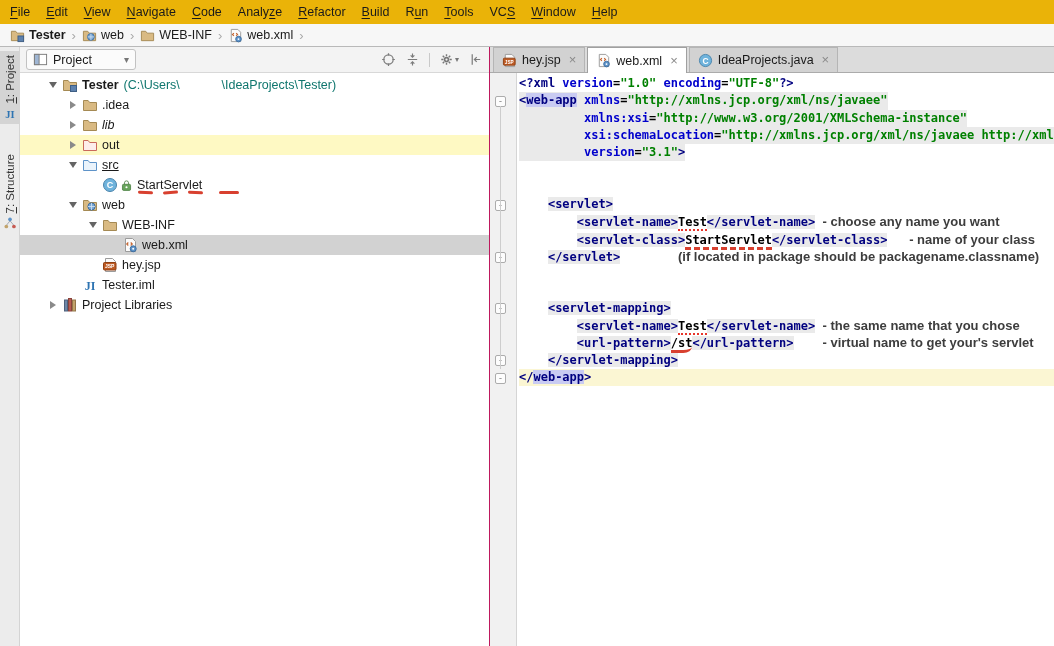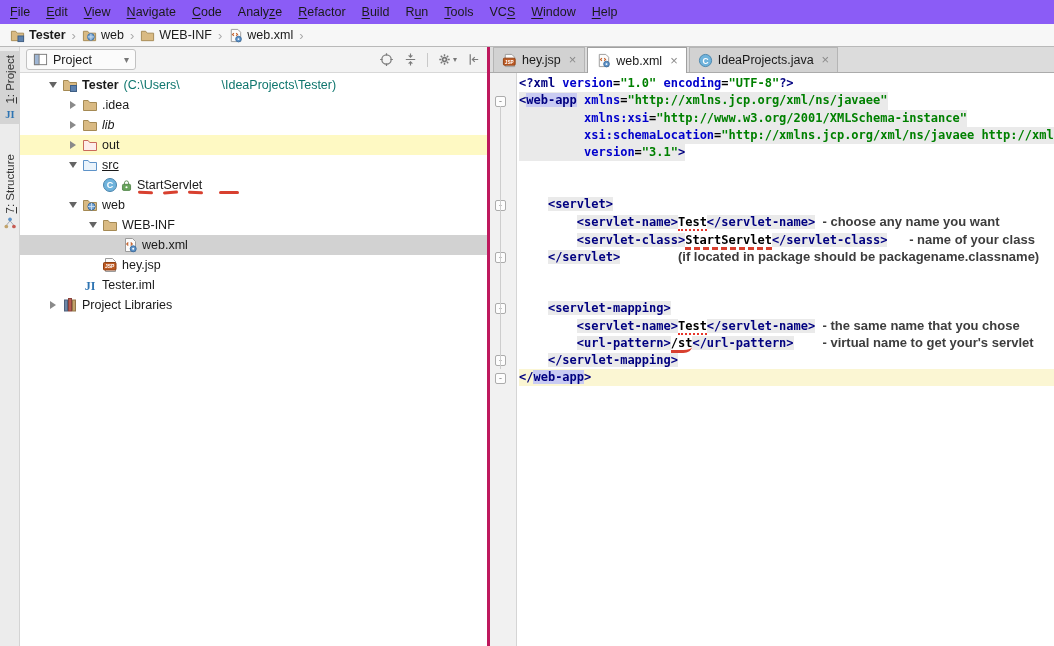--- a/index.html
+++ b/index.html
@@ -1,38 +1,38 @@
 <!DOCTYPE html>
 <html><head>
 <meta charset="utf-8">
 <style>
   html,body{margin:0;padding:0;background:#F7F7F7;}
   .app{position:relative;width:1054px;height:646px;overflow:hidden;background:#F7F7F7;
        font-family:"Liberation Sans",sans-serif;font-size:12.5px;color:#1A1A1A;}
   
-  .menubar{height:24px;display:flex;align-items:center;padding-left:2px;background:#8b5cf6;}
+  .menubar{height:24px;display:flex;align-items:center;padding-left:2px;background:#eab308;}
   .menu-item{padding:0 8px;line-height:24px;cursor:default;}
   .menu-item u{text-underline-offset:2px;}
   
   .breadcrumbs{height:22px;display:flex;align-items:center;padding-left:8px;background:#F7F7F7;
                border-bottom:1px solid #B9B9B9;}
   .crumb{display:flex;align-items:center;gap:4px;padding:0 2px;}
   .crumb .lbl{line-height:22px;}
   .crumb.bold .lbl{font-weight:bold;}
   .chev{color:#A9A9A9;font-size:13px;padding:0 4px;}
   
   .main{display:flex;height:599px;}
   .toolstrip{width:20px;background:#ECECEC;border-right:1px solid #D4D4D4;display:flex;
              flex-direction:column;align-items:center;padding-top:4px;box-sizing:border-box;}
   .strip-tab{display:flex;flex-direction:column;align-items:center;gap:3px;padding:4px 0 3px 0;width:20px;}
   .strip-tab.active{background:#D4D4D4;}
   .strip-tab + .strip-tab{margin-top:26px;}
   .vlabel{writing-mode:vertical-rl;transform:rotate(180deg);font-size:11.5px;color:#333;}
   
-  .project-panel{width:470px;min-width:470px;background:#fff;border-right:3px solid #be185d;
+  .project-panel{width:470px;min-width:470px;background:#fff;border-right:1px solid #be185d;
                  display:flex;flex-direction:column;box-sizing:border-box;}
   .panel-header{height:25px;background:#F3F3F3;border-bottom:1px solid #D8D8D8;display:flex;
                 align-items:center;padding:0 6px;}
   .combo{display:flex;align-items:center;gap:5px;border:1px solid #C2C2C2;background:#FBFBFB;
          border-radius:3px;height:19px;padding:0 6px;width:96px;}
   .combo-arrow{color:#777;font-size:10px;margin-left:auto;}
   .header-icons{margin-left:auto;display:flex;align-items:center;gap:9px;}
   .hicon{display:flex;align-items:center;gap:1px;}
   .hdivider{width:1px;height:14px;background:#C9C9C9;}
   .tree{position:relative;flex:1;overflow:hidden;padding-top:2px;}

